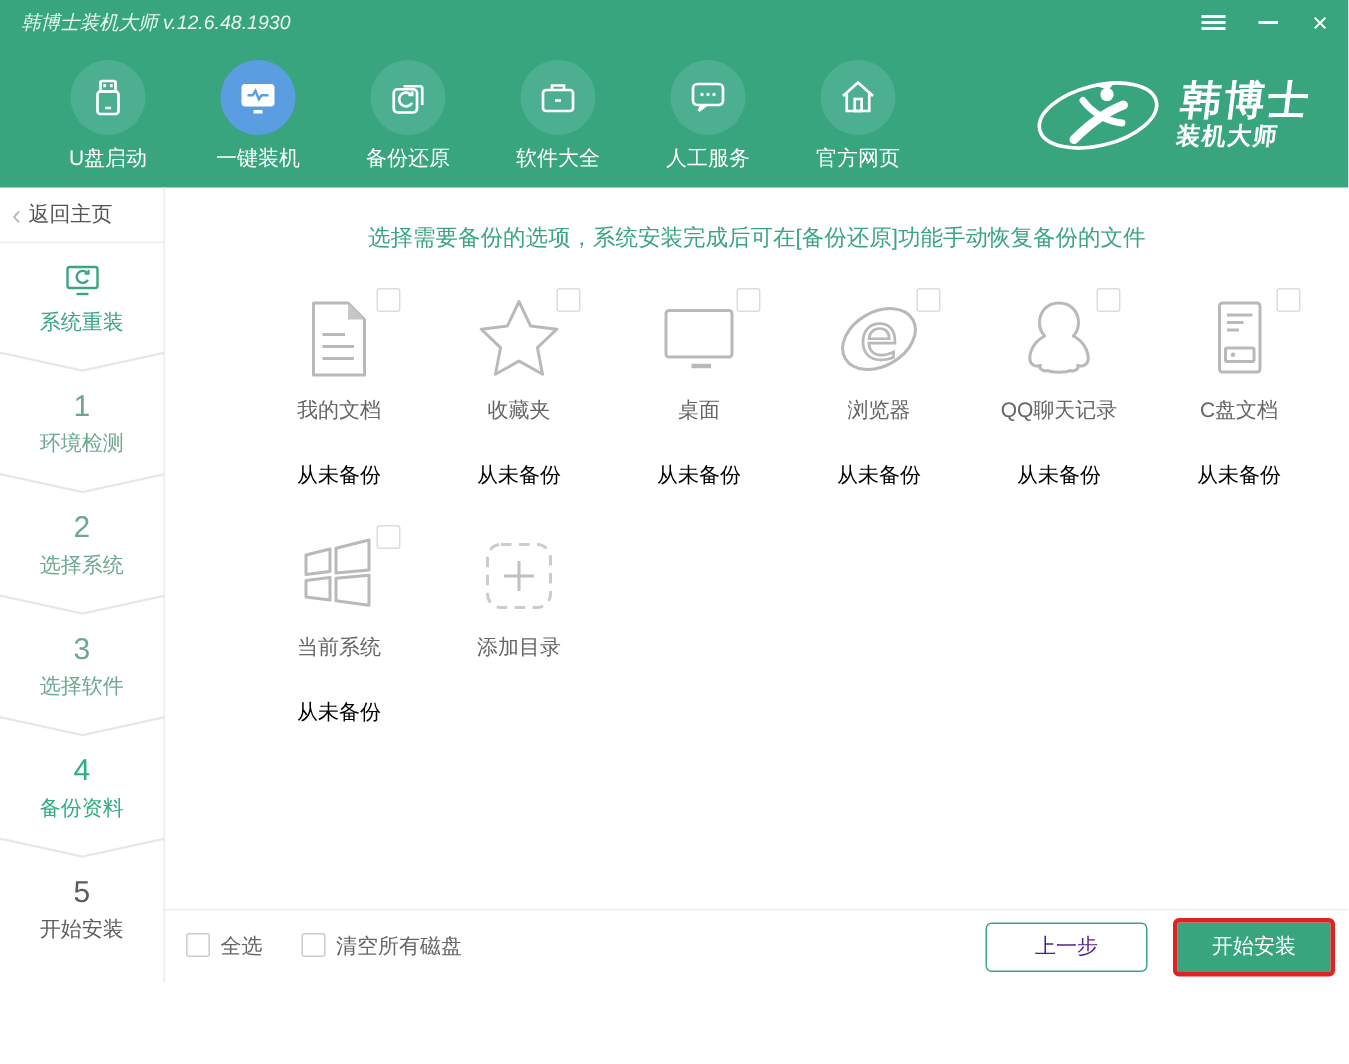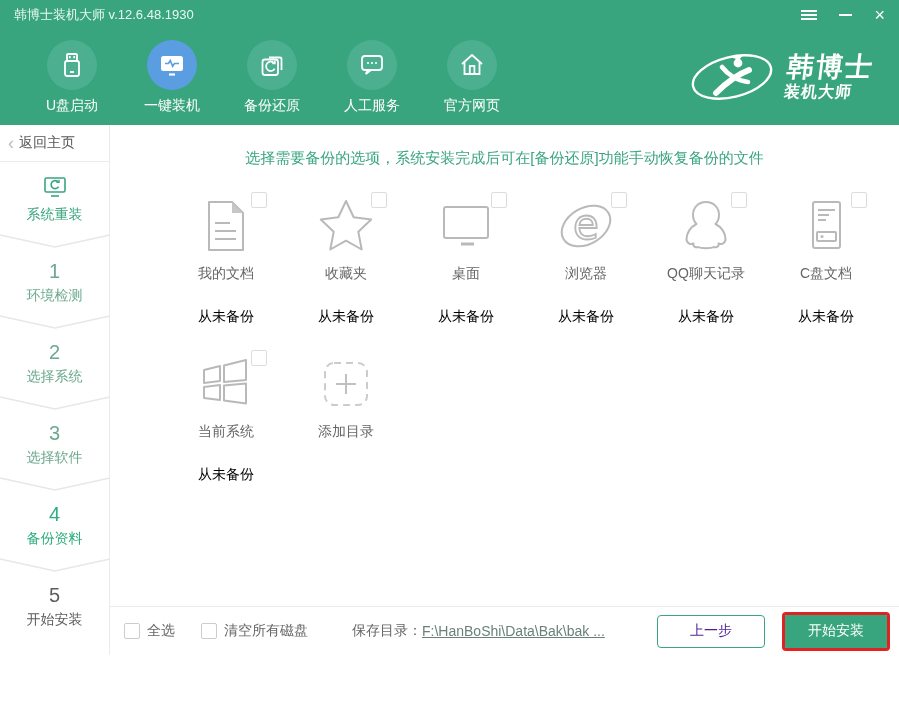--- a/index.html
+++ b/index.html
@@ -1,20 +1,20 @@
 <!DOCTYPE html>
 <html><head>
 <meta charset="utf-8">
 <style>
   * { margin:0; padding:0; box-sizing:border-box; }
   body { background:#fff; font-family:"Liberation Sans","DejaVu Sans",sans-serif; width:899px; height:709px; overflow:hidden; }
   .window { width:899px; height:655px; background:#fff; }
 
   
-  .titlebar { height:30px; background:#38a57e; display:flex; align-items:center; padding:0 14px; }
+  .titlebar { height:30px; background:#38a57e; display:flex; align-items:center; padding:0 14px;font-style:italic; }
   .title-text { color:#e9f8f1; font-size:13px; }
   .win-controls { margin-left:auto; display:flex; align-items:center; gap:22px; }
   .menu-bars { width:16px; height:10px; display:inline-block; border-top:2px solid #fff; border-bottom:2px solid #fff; position:relative; cursor:pointer; }
   .menu-bars:before { content:""; position:absolute; left:0; right:0; top:2px; height:2px; background:#fff; }
   .min-line { width:13px; height:2px; background:#fff; display:inline-block; cursor:pointer; }
   .close-x { color:#fff; font-size:18px; line-height:18px; cursor:pointer; }
 
   
   .header { height:95px; background:#38a57e; display:flex; align-items:flex-start; padding:10px 0 0 22px; }
   .nav-item { width:100px; display:flex; flex-direction:column; align-items:center; cursor:pointer; }
@@ -45,21 +45,21 @@
   .instruction { text-align:center; color:#3aa57e; font-size:15px; margin-top:24px; }
   .grid { margin:26px 0 0 56px; display:grid; grid-template-columns:repeat(6,120px); row-gap:26px; }
   .bitem { position:relative; width:120px; display:flex; flex-direction:column; align-items:center; cursor:pointer; }
   .bicon { width:64px; height:64px; display:flex; align-items:center; justify-content:center; }
   .chk { position:absolute; top:-2px; right:19px; width:16px; height:16px; border:1px solid #ddd; border-radius:2px; background:#fff; cursor:pointer; }
   .blabel { margin-top:7px; font-size:14px; color:#666; }
   .bstatus { margin-top:25px; font-size:14px; color:#000000; min-height:16px; }
 
   
   .footer { margin-top:auto; height:49px; border-top:1px solid #ebebeb; display:flex; align-items:center; padding:0 12px 0 14px; }
-  .fgroup { display:flex; align-items:center; gap:7px; margin-right:26px; }
+  .fgroup { display:flex; gap:7px; margin-right:26px; }
   .fchk { width:16px; height:16px; border:1px solid #ccc; border-radius:2px; background:#fff; cursor:pointer; flex-shrink:0; }
   .flabel { font-size:14px; color:#666; }
   .save-dir { display:flex; align-items:center; font-size:14px; color:#666; margin-left:18px; }
   .save-link { color:#68827a; text-decoration:underline; cursor:pointer; }
   .fbuttons { margin-left:auto; display:flex; align-items:center; gap:20px; }
   .btn-prev { width:108px; height:33px; background:#fff; border:1px solid #3aa57e; border-radius:4px; color:#4c1d95; font-size:14px; cursor:pointer; font-family:inherit; }
   .btn-install { width:102px; height:33px; background:#38a57e; border:none; border-radius:1px; color:#fff; font-size:14px; cursor:pointer; font-family:inherit; outline:3px solid #e02222; }
 
   svg { display:block; }
 </style>
@@ -107,20 +107,30 @@
         <svg width="28" height="28" viewBox="0 0 28 28" fill="none" stroke="#ffffff" stroke-width="1.8">
           <path d="M11 6.5h11a1.5 1.5 0 0 1 1.5 1.5v11"></path>
           <rect x="4.5" y="8.5" width="15.5" height="15.5" rx="2.5"></rect>
           <path d="M16.7 17.6a4.6 4.6 0 1 1-1-5.8"></path>
           <path d="M16.9 9.8v2.6h-2.6" stroke-width="1.6"></path>
         </svg>
       </span>
       <span class="nav-label">备份还原</span>
     </div>
 
+    <div class="nav-item">
+      <span class="nav-circle">
+        <svg width="28" height="28" viewBox="0 0 28 28" fill="none" stroke="#ffffff" stroke-width="1.8">
+          <rect x="4" y="9" width="20" height="14" rx="2"></rect>
+          <path d="M10 9V6h8v3"></path>
+          <path d="M12 16h4"></path>
+        </svg>
+      </span>
+      <span class="nav-label">软件大全</span>
+    </div>
 
     <div class="nav-item">
       <span class="nav-circle">
         <svg width="28" height="28" viewBox="0 0 28 28" fill="none" stroke="#ffffff" stroke-width="1.8">
           <rect x="4" y="5" width="20" height="14" rx="3"></rect>
           <circle cx="10" cy="12" r="1.1" fill="#ffffff" stroke="none"></circle>
           <circle cx="14" cy="12" r="1.1" fill="#ffffff" stroke="none"></circle>
           <circle cx="18" cy="12" r="1.1" fill="#ffffff" stroke="none"></circle>
           <path d="M10 19l-2.2 4 5.2-4"></path>
         </svg>
@@ -321,24 +331,20 @@
 
       <div class="footer">
         <div class="fgroup">
           <span class="fchk"></span>
           <span class="flabel">全选</span>
         </div>
         <div class="fgroup">
           <span class="fchk"></span>
           <span class="flabel">清空所有磁盘</span>
         </div>
-        <div class="save-dir">
-          <span>保存目录：</span>
-          <span class="save-link">F:\HanBoShi\Data\Bak\bak ...</span>
-        </div>
         <div class="fbuttons">
           <button class="btn-prev">上一步</button>
           <button class="btn-install">开始安装</button>
         </div>
       </div>
 
     </div>
   </div>
 </div>
 

